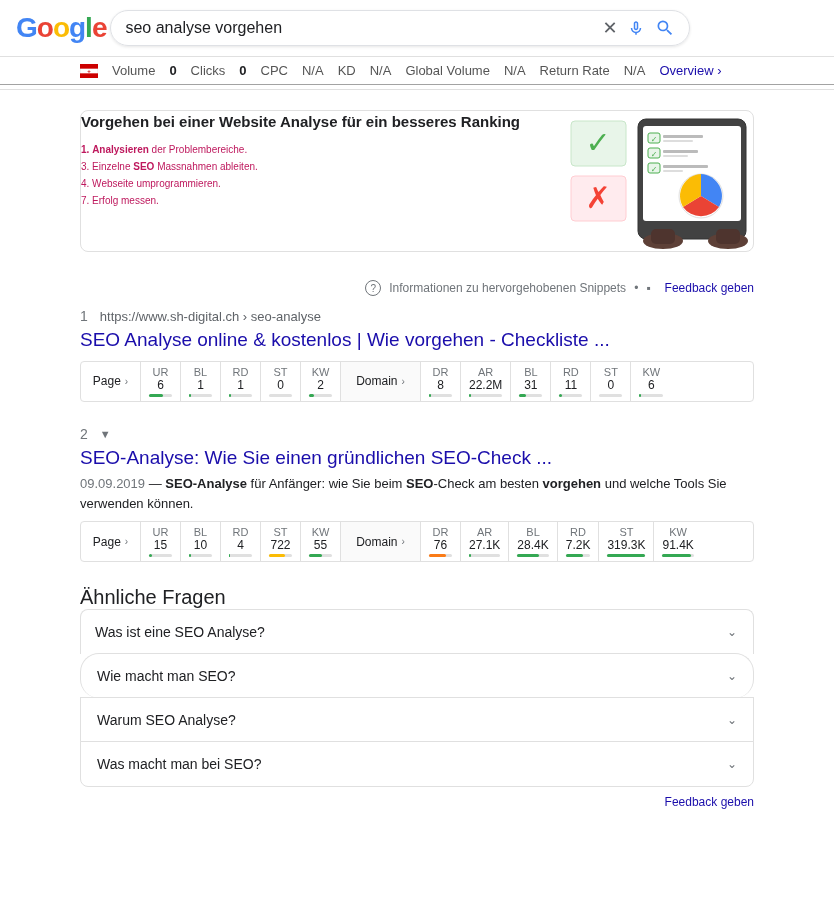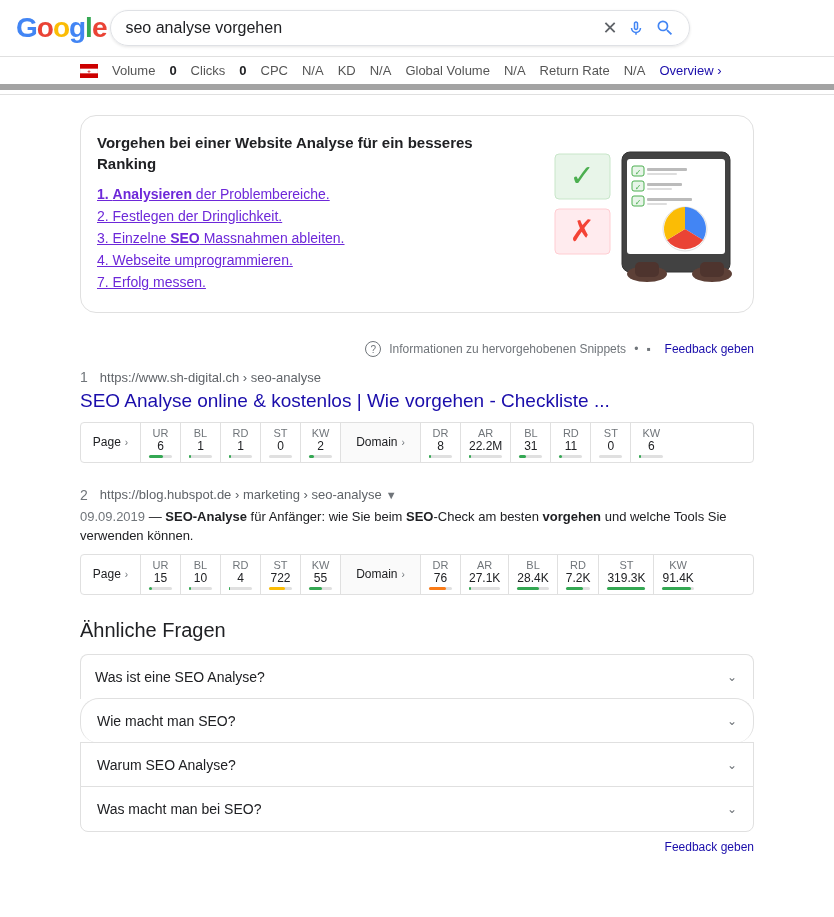--- a/index.html
+++ b/index.html
@@ -66,21 +66,21 @@
     }
 
     
     .seo-toolbar {
       display: flex;
       align-items: center;
       padding: 6px 80px;
       font-size: 13px;
       color: #444;
       gap: 14px;
-      border-bottom: 6px solid #a3a3a3;
+      border-bottom: 1px solid #a3a3a3;
       background: #fff;
     }
     .seo-label { color: #555; }
     .seo-value { font-weight: bold; color: #202124; }
     .seo-na { color: #555; }
     .seo-overview {
       color: #1a0dab;
       cursor: pointer;
       text-decoration: none;
     }
@@ -89,42 +89,41 @@
     .content {
       padding: 16px 80px;
     }
 
     
     .featured-snippet {
       display: flex;
       gap: 20px;
       margin-bottom: 24px;
       border: 1px solid #e0e0e0;
-      border-radius: 16px;
-      padding: 16px;
+      border-radius: 8px;
+      padding: 0;
     }
     .snippet-text {
       flex: 1;
     }
     .snippet-title {
       font-size: 15px;
       font-weight: bold;
       color: #202124;
       margin-bottom: 12px;
       line-height: 1.4;
     }
     .snippet-list {
       list-style: none;
       padding: 0;
     }
     .snippet-list li {
-      font-size: 14px;
+      font-size: 10px;
       margin-bottom: 6px;
-      color: #6d28d9;
-      text-decoration: underline;
+      color: #be185d;
     }
     .snippet-image {
       width: 190px;
       flex-shrink: 0;
       display: flex;
       flex-direction: column;
       align-items: center;
       justify-content: center;
       gap: 4px;
     }
@@ -279,21 +278,20 @@
     }
 
     
     .similar-questions {
       margin-top: 24px;
     }
     .similar-title {
       font-size: 20px;
       font-weight: normal;
       color: #202124;
-      margin-bottom: 12px;
     }
     .question-item {
       border: 1px solid #e0e0e0;
       border-radius: 0;
       margin-bottom: -1px;
       padding: 14px 16px;
       cursor: pointer;
       display: flex;
       justify-content: space-between;
       align-items: center;
@@ -375,21 +373,20 @@
 
 <hr class="separator">
 
 <div class="content">
 
   <div class="featured-snippet">
     <div class="snippet-text">
       <div class="snippet-title">Vorgehen bei einer Website Analyse für ein besseres Ranking</div>
       <ol class="snippet-list" style="list-style:none;">
         <li><strong>1. <strong>Analysieren</strong></strong> der Problembereiche.</li>
-        <li>2. Festlegen der Dringlichkeit.</li>
         <li>3. Einzelne <strong>SEO</strong> Massnahmen ableiten.</li>
         <li>4. Webseite umprogrammieren.</li>
         <li>7. Erfolg messen.</li>
       </ol>
     </div>
     <div class="snippet-image">
 
       <svg class="snippet-svg" viewBox="0 0 190 140" xmlns="http://www.w3.org/2000/svg">
 
         <rect x="8" y="10" width="55" height="45" rx="4" fill="#e8f5e9" stroke="#c8e6c9" stroke-width="1"></rect>
@@ -533,23 +530,23 @@
               <div class="bar-fill-green" style="width:6%"></div>
             </div>
         </div>
       </div>
     </div>
   </div>
 
   <div class="result">
     <div class="result-url">
       <span class="result-number">2</span>
-      <span class="result-url-text">https://blog.hubspot.de › marketing › seo-analyse</span>
       <span style="color:#70757a;cursor:pointer;font-size:11px;">▼</span>
     </div>
+    <a href="#" class="result-title">SEO-Analyse: Wie Sie einen gründlichen SEO-Check ...</a>
     <div class="result-desc">
       <span class="result-date">09.09.2019</span>
       <span> — </span><strong>SEO-Analyse</strong><span> für Anfänger: wie Sie beim </span><strong>SEO</strong><span>-Check am besten </span><strong>vorgehen</strong><span> und welche Tools Sie verwenden können.</span>
     </div>
     
     <div class="metrics-table">
       <div class="metrics-row">
         <div class="metrics-cell label">
           <span>Page</span>
           <span class="chevron-right">›</span>

